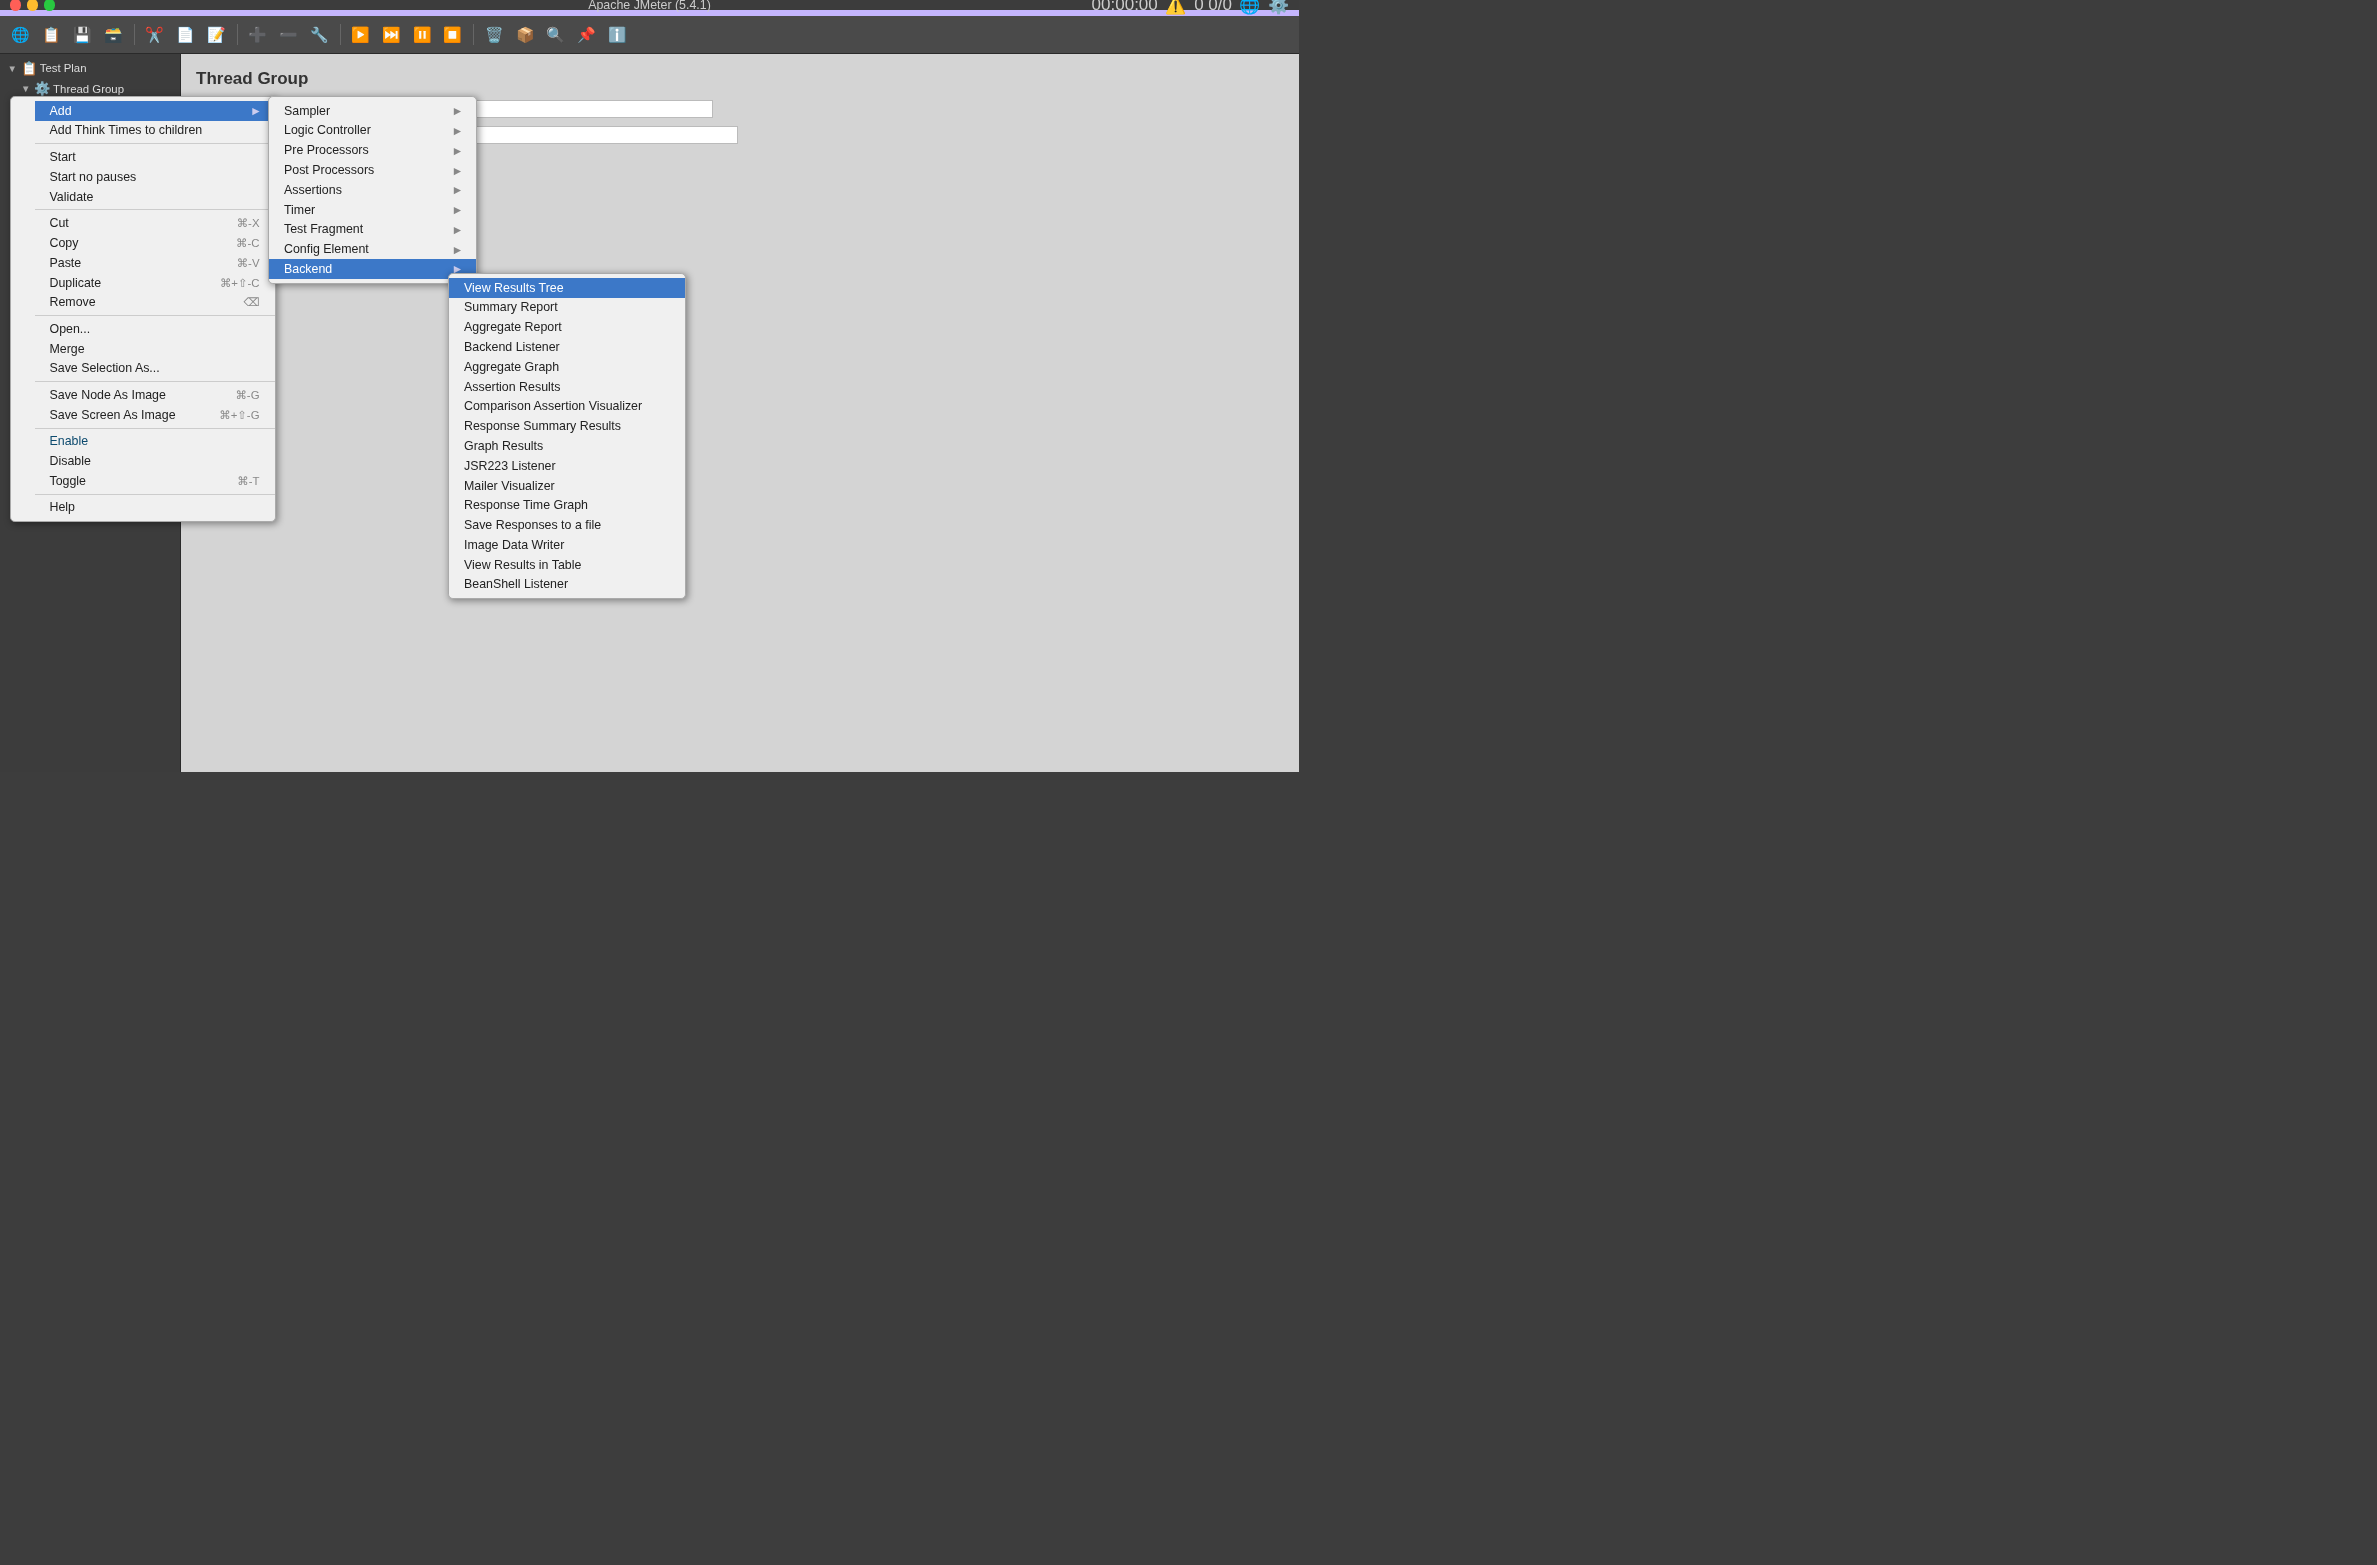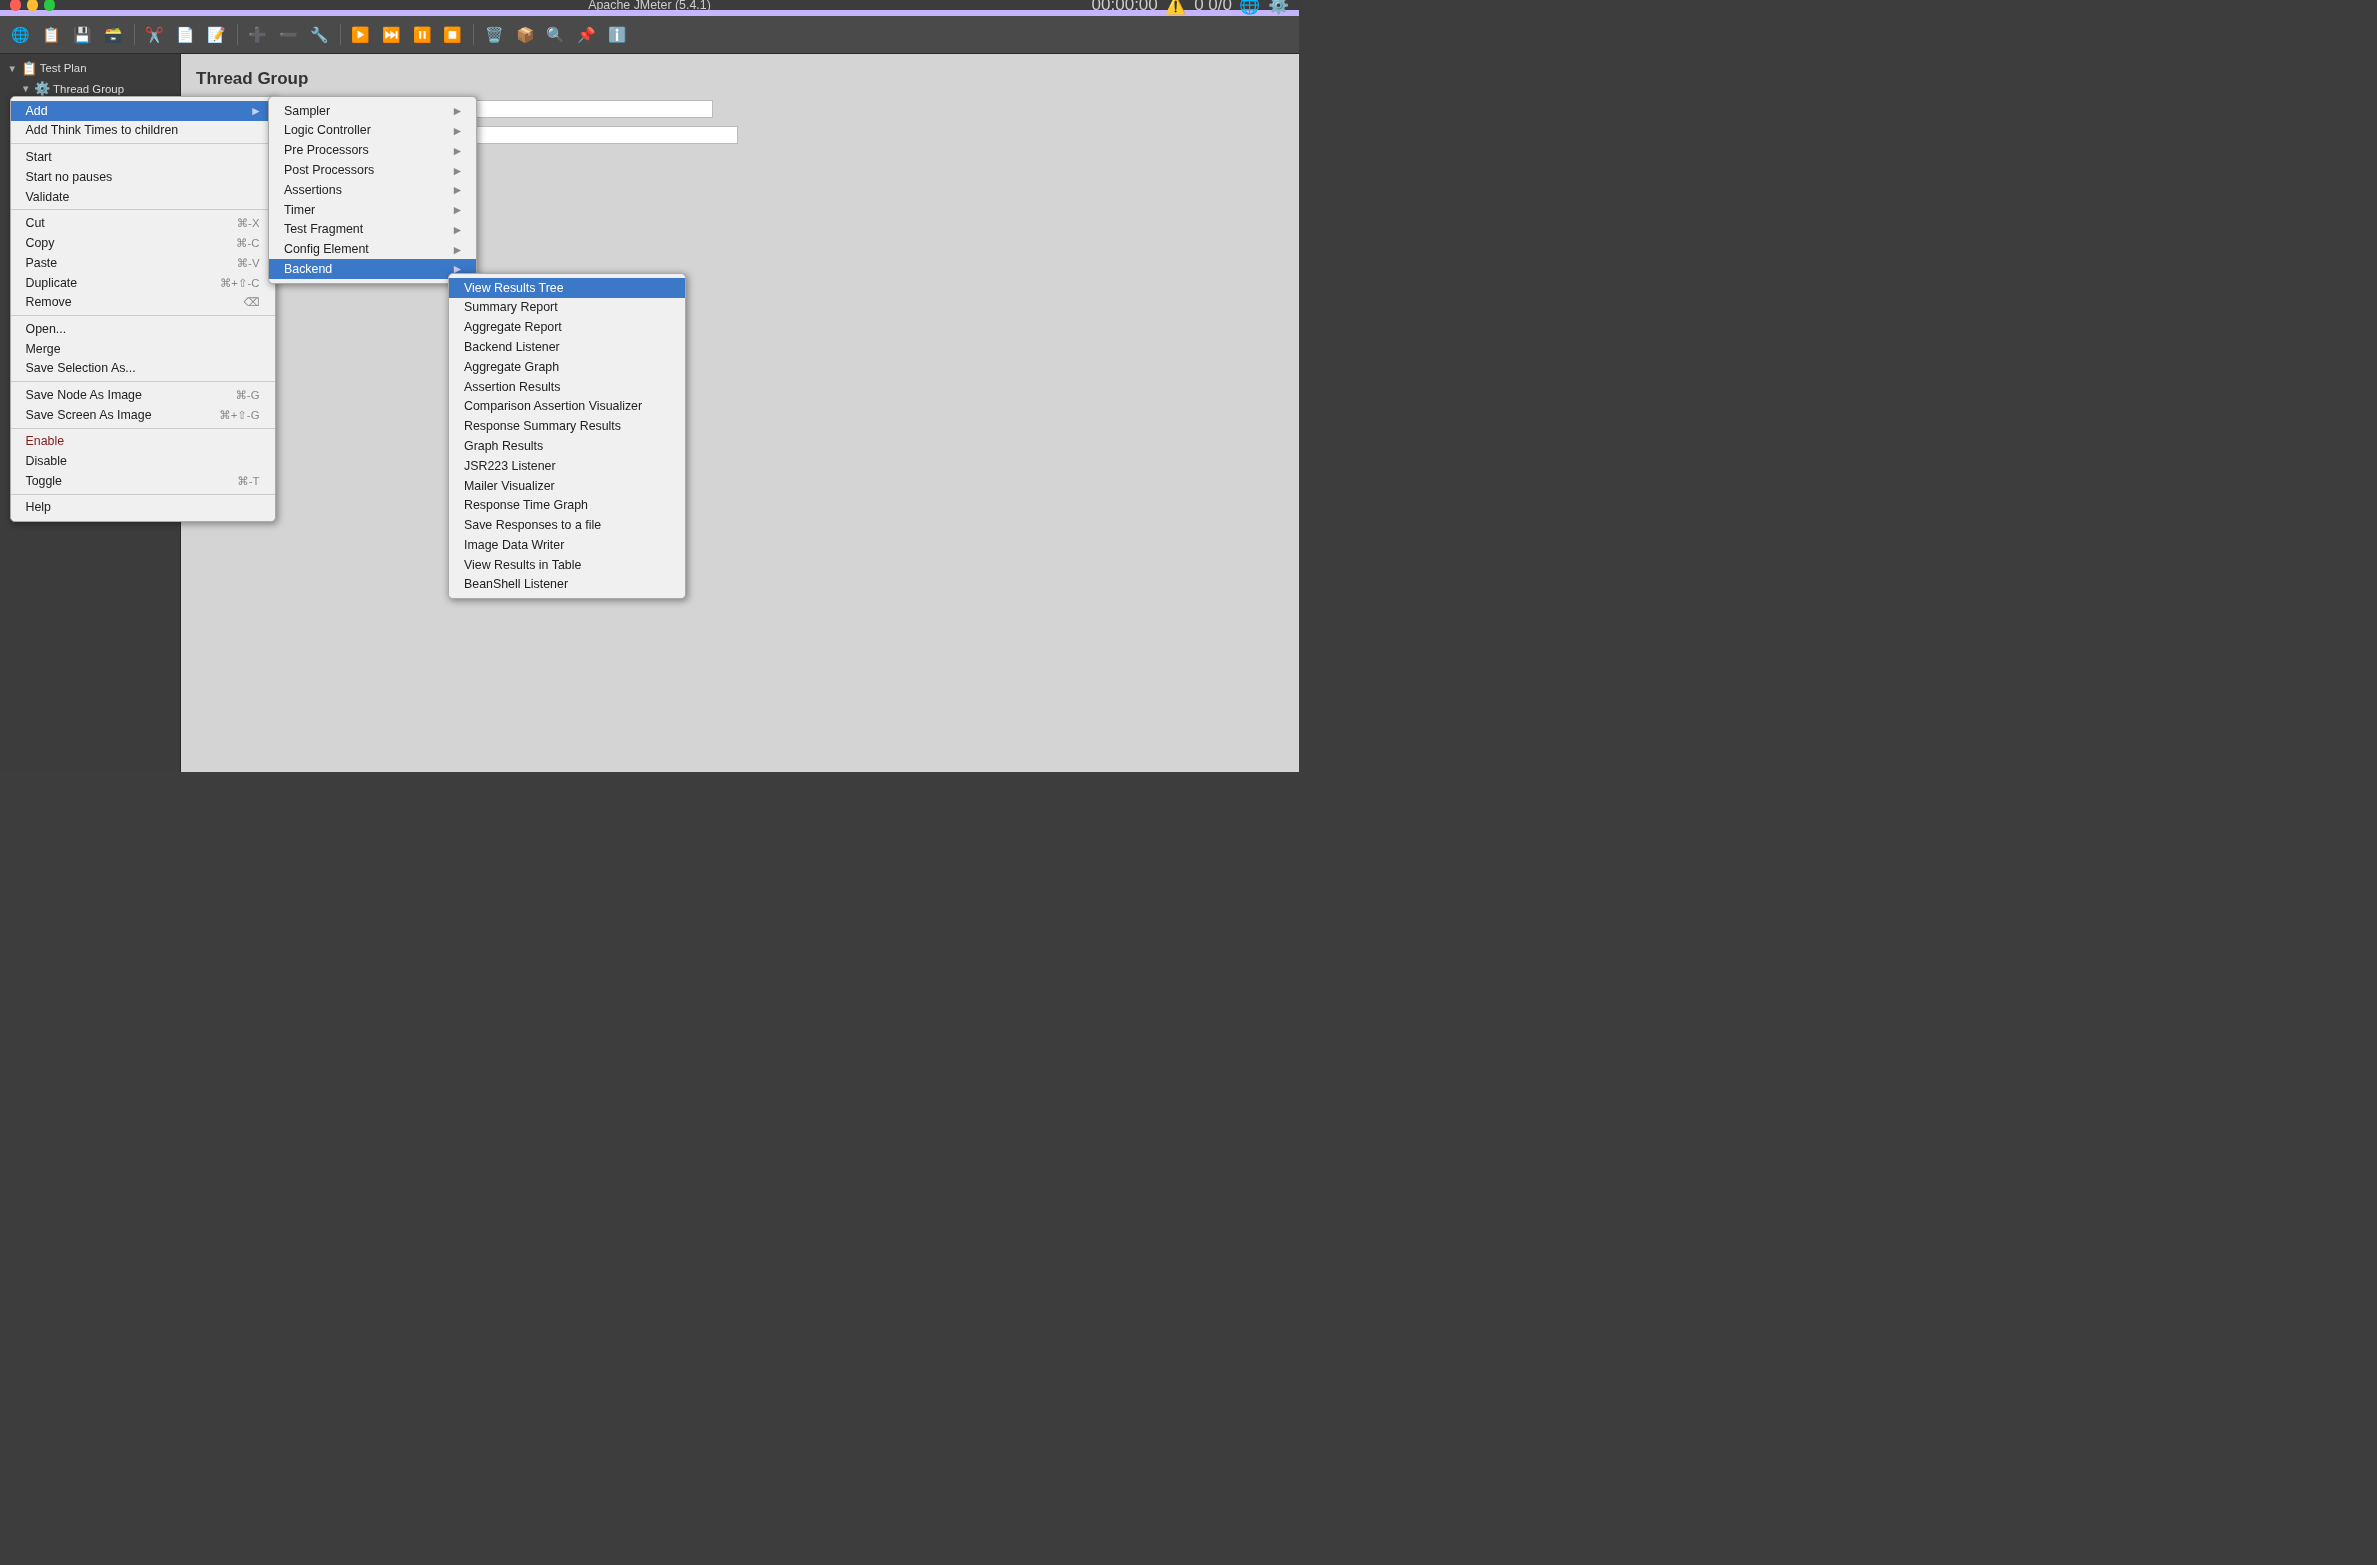--- a/index.html
+++ b/index.html
@@ -193,21 +193,21 @@
       font-size: 12.4px;
       white-space: nowrap;
     }
 
     .menu-item.selected {
       background: #3c78c8;
       color: white;
     }
 
     .menu-item.disabled {
-      color: #7f1d1d;
+      color: #0c4a6e;
       cursor: default;
     }
 
     .menu-item .shortcut {
       color: #888;
       font-size: 11.4px;
       margin-left: 19px;
     }
 
     .menu-item .arrow-right {
@@ -305,21 +305,21 @@
     </div>
     <div class="form-row">
       <span class="form-label">Comments:</span>
       <input class="form-input" value="" style="">
     </div>
   </div>
 </div>
 
 <div class="menus-overlay">
 
-  <div class="context-menu main-context" style="top: 31px; left: 9.5px; width: 266px;">
+  <div class="context-menu main-context" style="top: 31px; left: 9.5px; width: 266px; padding-left: 24px;">
     <div class="menu-item selected">
       <span>Add</span>
       <span class="arrow-right">▶</span>
     </div>
     <div class="menu-item">
       <span>Add Think Times to children</span>
     </div>
     <div class="menu-separator"></div>
     <div class="menu-item">
       <span>Start</span>

